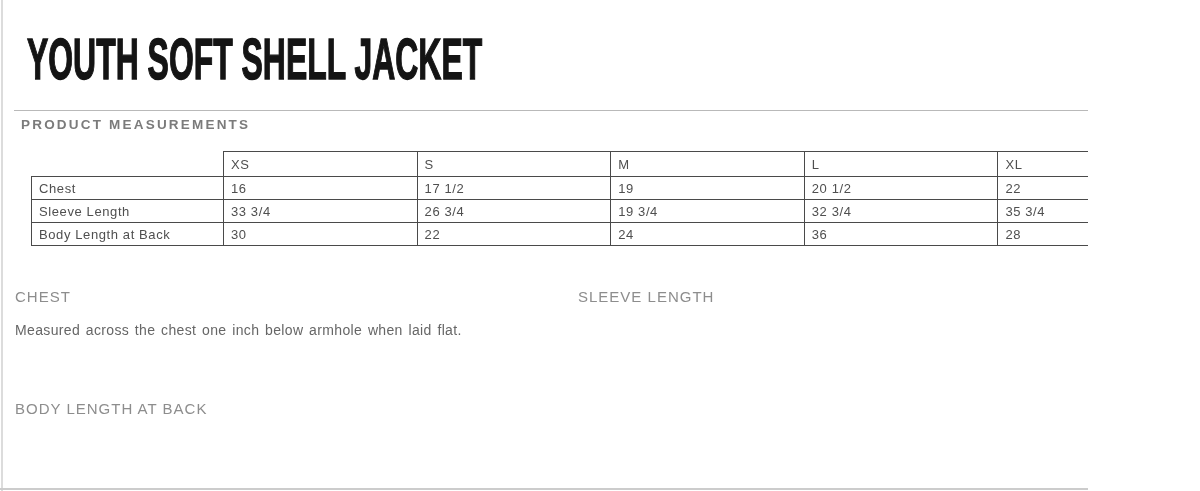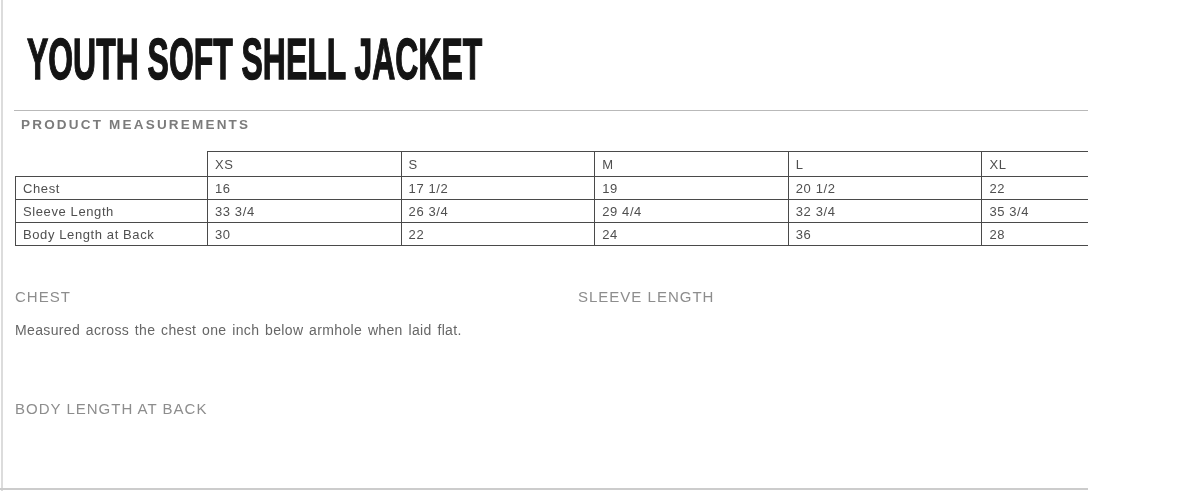--- a/index.html
+++ b/index.html
@@ -49,21 +49,21 @@
     font-size: 13.5px;
     font-weight: 700;
     letter-spacing: 2.2px;
     color: #7b7b7b;
     margin-left: 6px;
   }
 
   
   table.meas {
     position: absolute;
-    left: 15px;
+    left: 31px;
     top: 151px;
     width: 1160px;
     border-collapse: collapse;
     table-layout: fixed;
     border-radius: 16px;
   }
   table.meas th, table.meas td {
     border: 1px solid #4a4a4a;
     font-size: 13px;
     font-weight: 400;
@@ -138,21 +138,21 @@
         <td>16</td>
         <td>17 1/2</td>
         <td>19</td>
         <td>20 1/2</td>
         <td>22</td>
       </tr>
       <tr>
         <td>Sleeve Length</td>
         <td>33 3/4</td>
         <td>26 3/4</td>
-        <td>29 4/4</td>
+        <td>19 3/4</td>
         <td>32 3/4</td>
         <td>35 3/4</td>
       </tr>
       <tr>
         <td>Body Length at Back</td>
         <td>30</td>
         <td>22</td>
         <td>24</td>
         <td>36</td>
         <td>28</td>

